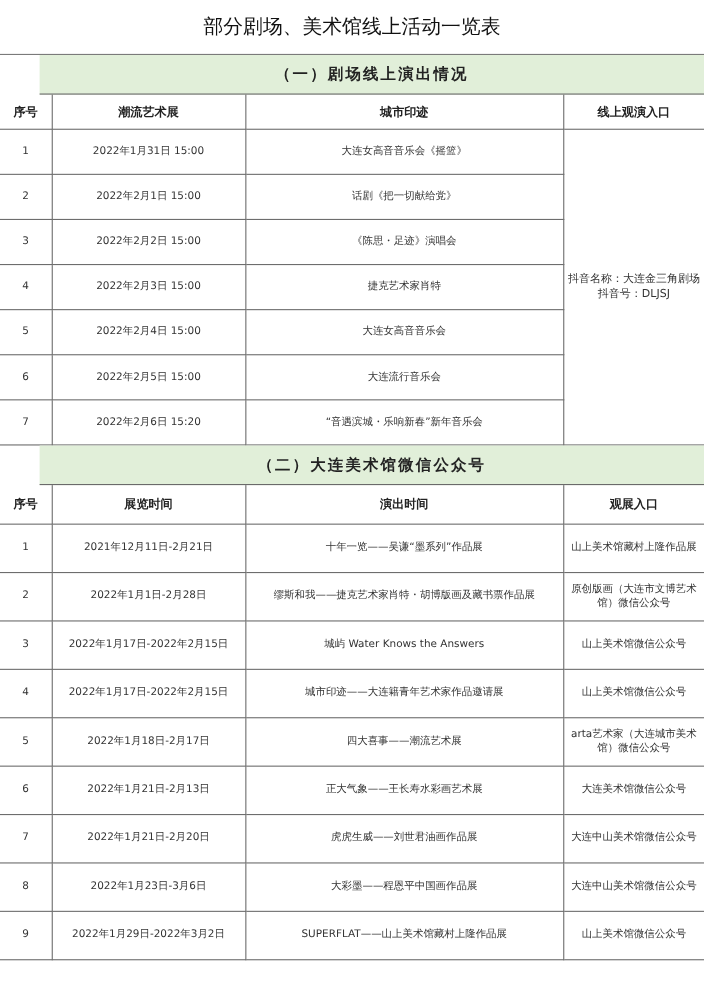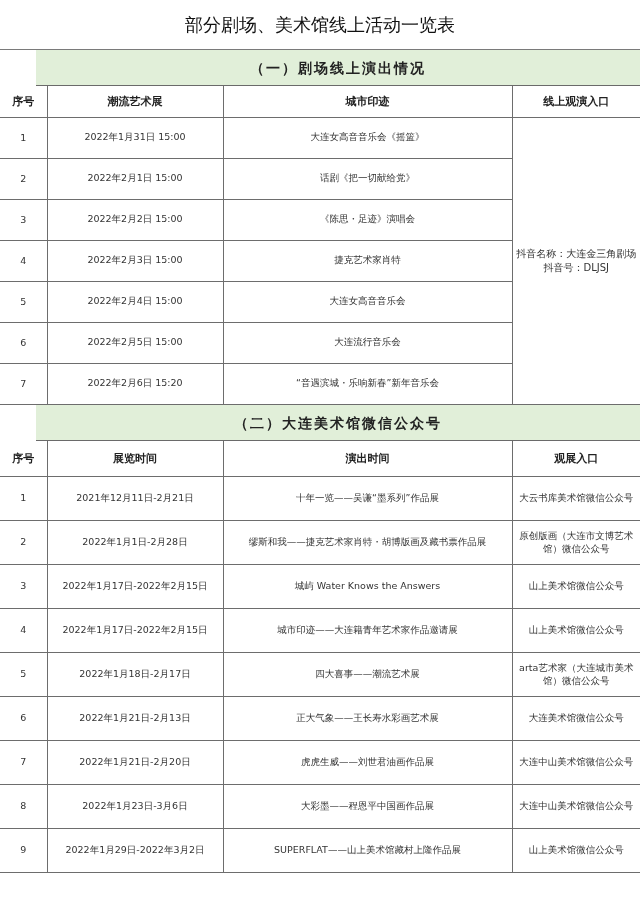--- a/index.html
+++ b/index.html
@@ -95,21 +95,21 @@
         <tr>
       <th>序号</th>
       <th>展览时间</th>
       <th>演出时间</th>
       <th>观展入口</th>
     </tr>
     <tr>
       <td>1</td>
       <td>2021年12月11日-2月21日</td>
       <td>十年一览——吴谦“墨系列”作品展</td>
-      <td>大云书库美术馆微信公众号</td>
+      <td>山上美术馆藏村上隆作品展</td>
     </tr>
     <tr>
       <td>2</td>
       <td>2022年1月1日-2月28日</td>
       <td>缪斯和我——捷克艺术家肖特・胡博版画及藏书票作品展</td>
       <td>原创版画（大连市文博艺术馆）微信公众号</td>
     </tr>
     <tr>
       <td>3</td>
       <td>2022年1月17日-2022年2月15日</td>

